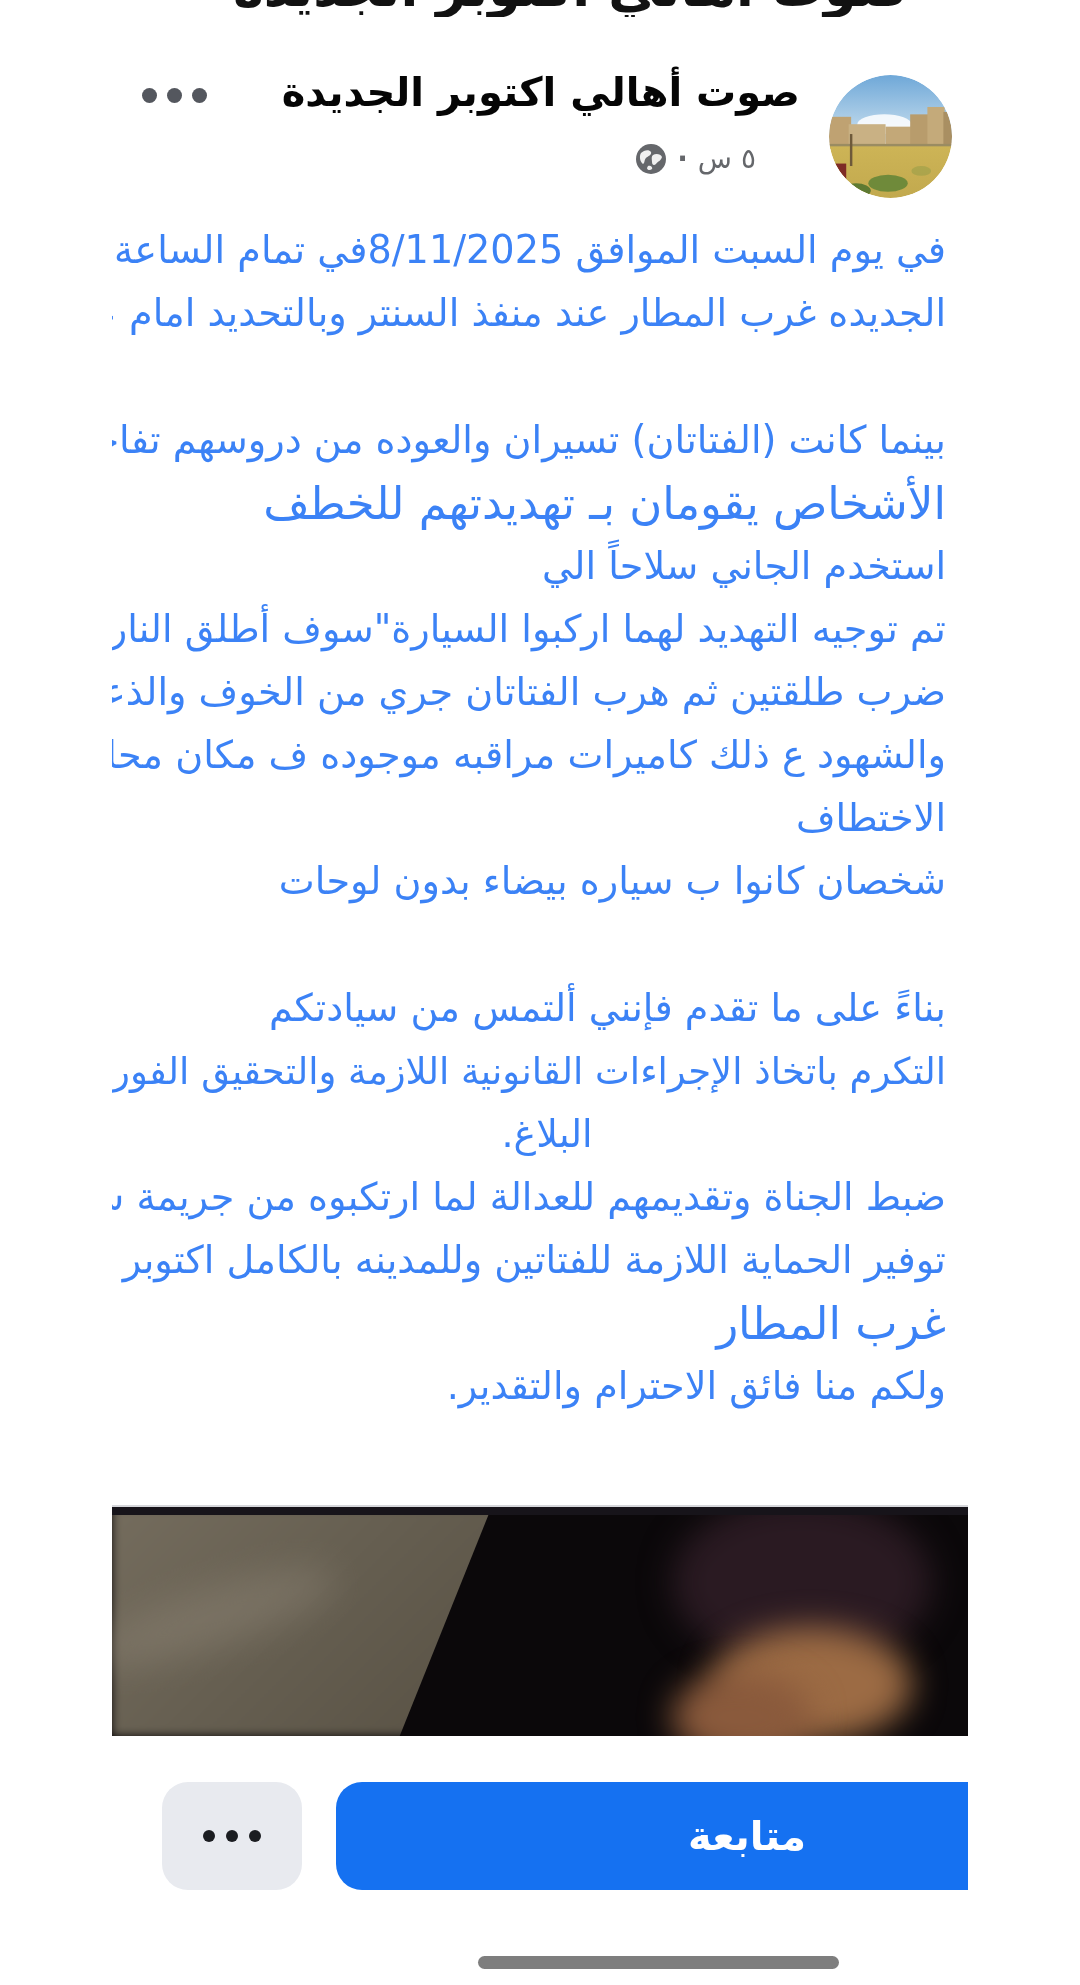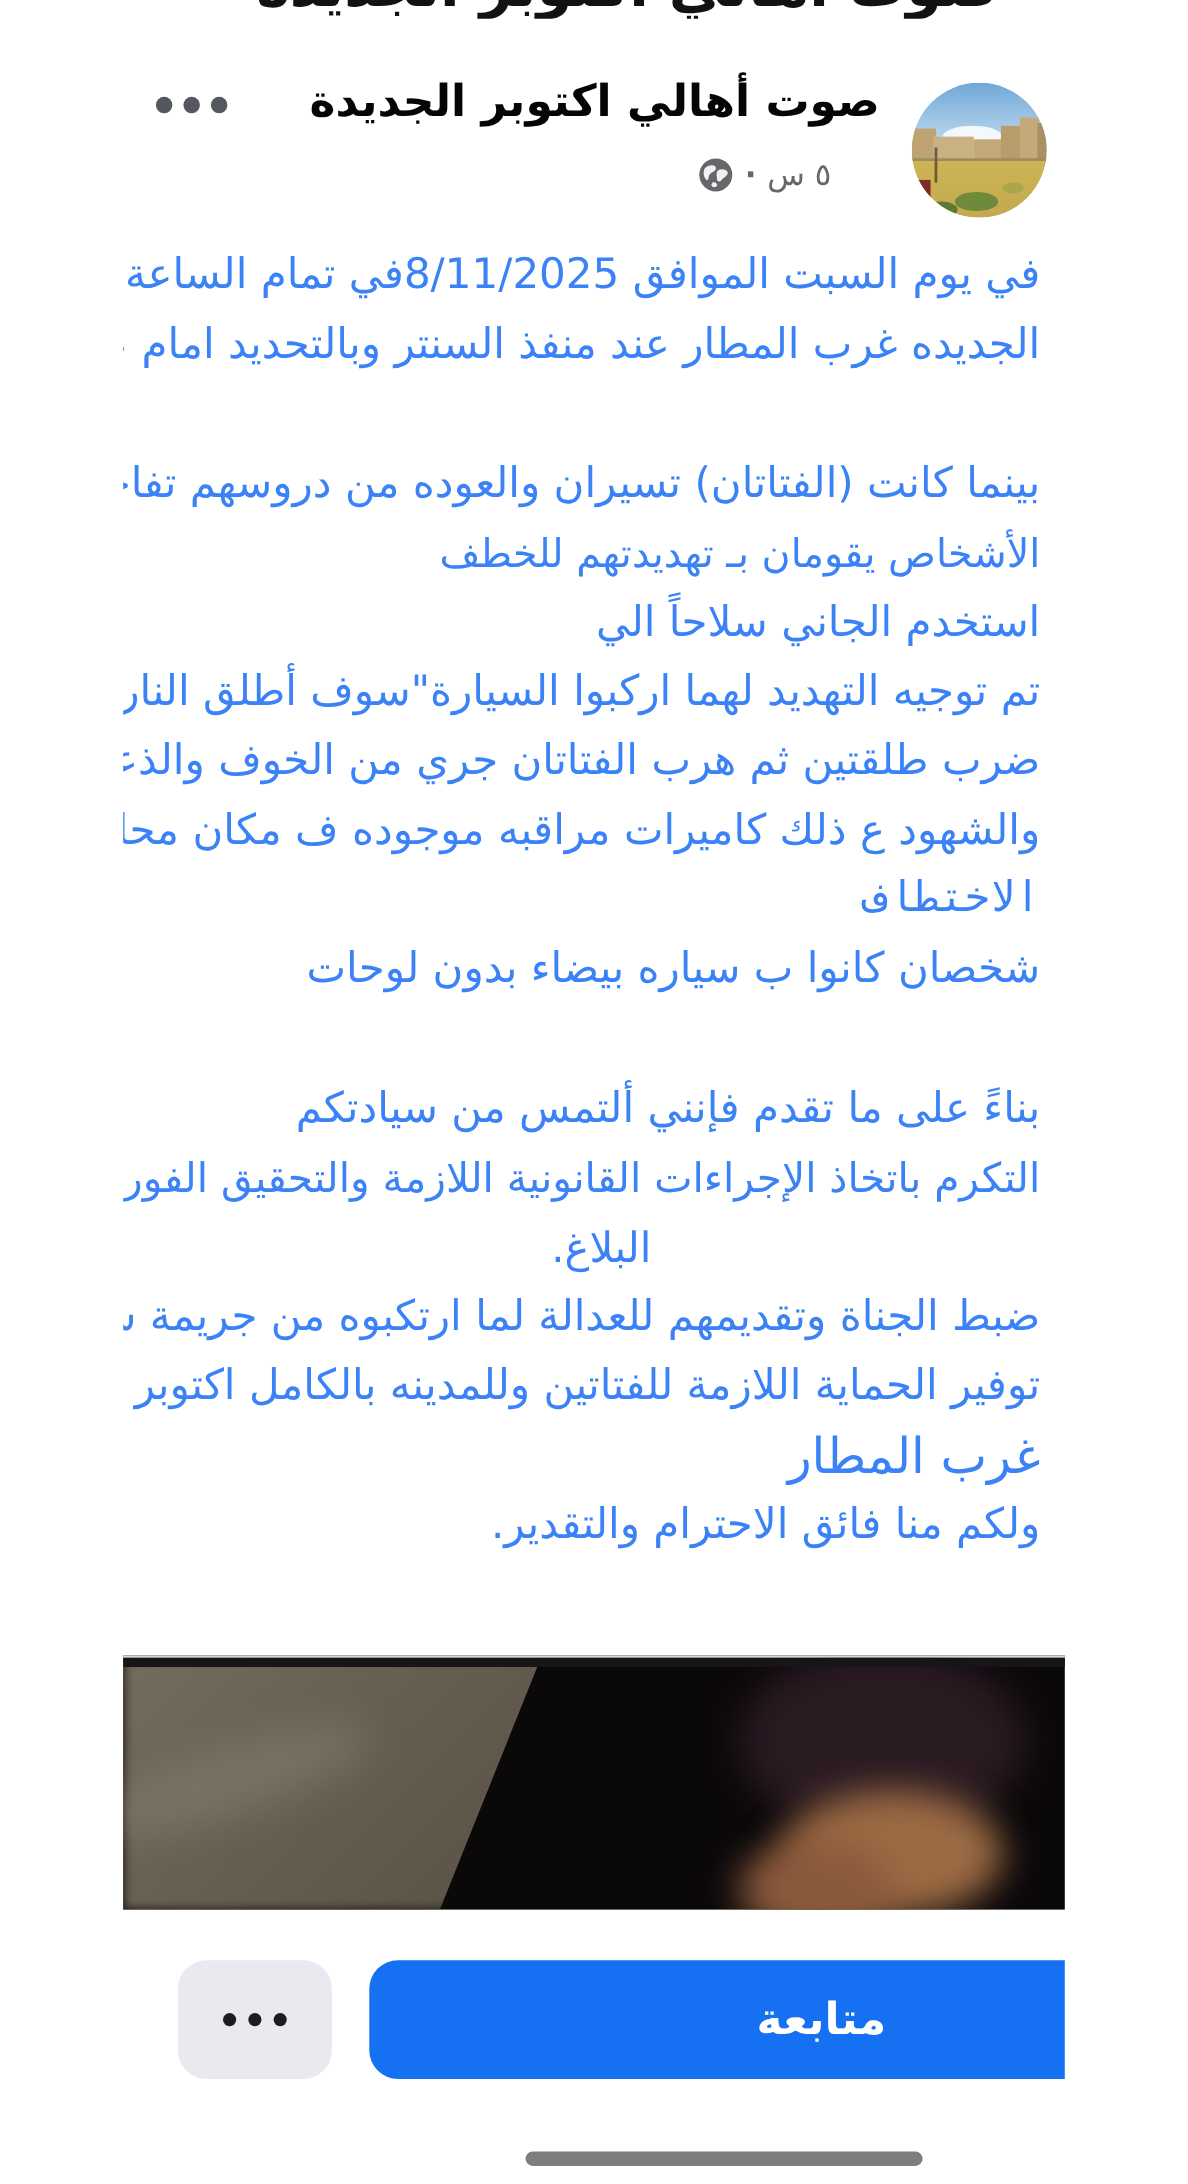--- a/index.html
+++ b/index.html
@@ -110,26 +110,26 @@
         </svg>
       </span>
     </div>
   </div>
 
   <div class="post-text">
       <div class="t-line" style="font-size: 38.2px;">في يوم السبت الموافق 8/11/2025في تمام الساعة 6:43 اكتوبر</div>
       <div class="t-line" style="font-size: 38.2px;">الجديده غرب المطار عند منفذ السنتر وبالتحديد امام عماره 65</div>
       <div class="t-gap"></div>
       <div class="t-line" style="font-size: 38.2px;">بينما كانت (الفتاتان) تسيران والعوده من دروسهم  تفاجأة بـ عدد</div>
-      <div class="t-line" style="font-size: 36px;">الأشخاص يقومان بـ تهديدتهم للخطف</div>
+      <div class="t-line" style="font-size: 45px;">الأشخاص يقومان بـ تهديدتهم للخطف</div>
       <div class="t-line" style="font-size: 38.2px;">استخدم الجاني  سلاحاً الي</div>
       <div class="t-line" style="font-size: 38.2px;">تم توجيه التهديد لهما اركبوا السيارة"سوف أطلق النار</div>
       <div class="t-line" style="font-size: 38.2px;">ضرب طلقتين ثم هرب الفتاتان جري من الخوف والذعر</div>
       <div class="t-line" style="font-size: 38.2px;">والشهود ع ذلك كاميرات مراقبه موجوده ف مكان محاوله</div>
-      <div class="t-line" style="font-size: 38.2px; font-family: Liberation Mono, monospace;">الاختطاف</div>
+      <div class="t-line" style="font-size: 38.2px;">الاختطاف</div>
       <div class="t-line" style="font-size: 38.2px;">شخصان كانوا ب سياره بيضاء بدون لوحات</div>
       <div class="t-gap"></div>
       <div class="t-line" style="font-size: 38.2px;">بناءً على ما تقدم فإنني ألتمس من سيادتكم</div>
       <div class="t-line" style="font-size: 37px;">التكرم باتخاذ الإجراءات القانونية اللازمة والتحقيق الفوري في هذا</div>
       <div class="t-line" style="font-size: 38px; text-align: center;">البلاغ.</div>
       <div class="t-line" style="font-size: 38.2px;">ضبط الجناة وتقديمهم للعدالة لما ارتكبوه من جريمة شروع في</div>
       <div class="t-line" style="font-size: 38.2px;">توفير الحماية اللازمة للفتاتين وللمدينه بالكامل اكتوبر الجديدة</div>
       <div class="t-line" style="font-size: 45px;">غرب المطار</div>
       <div class="t-line" style="font-size: 38.2px;">ولكم منا فائق الاحترام والتقدير.</div>
     </div>

